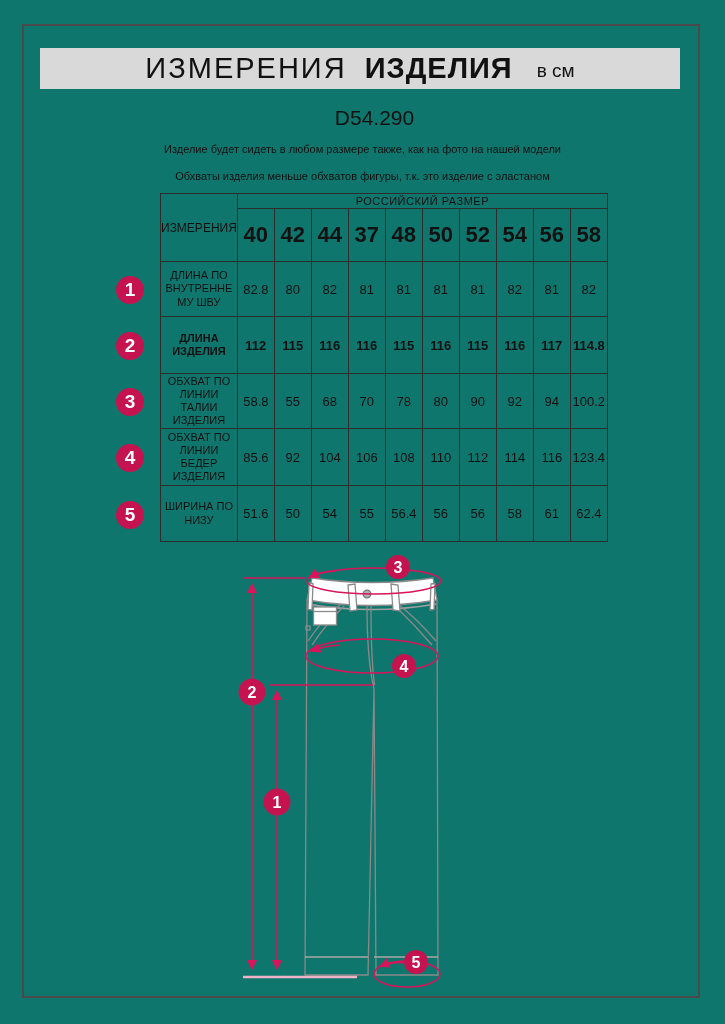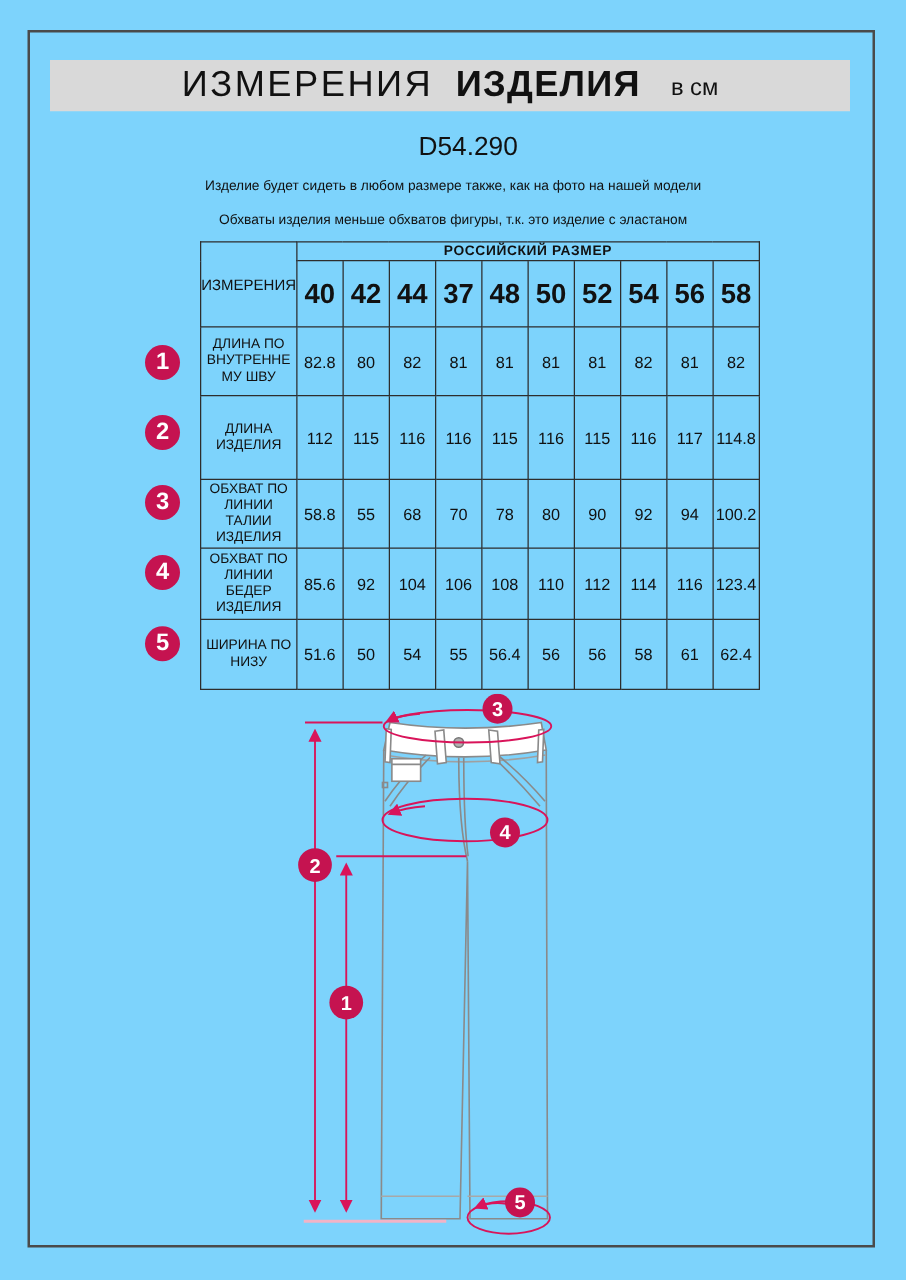--- a/index.html
+++ b/index.html
@@ -1,44 +1,44 @@
 <!DOCTYPE html>
 <html><head>
 <meta charset="utf-8">
 <style>
   * { margin:0; padding:0; box-sizing:border-box; }
   body { background:#fff; font-family:"Liberation Sans", sans-serif; color:#111; }
-  .page { position:relative; width:725px; height:1024px; background:#7dd3fc; overflow:hidden; }
+  .page { position:relative; width:725px; height:1024px; background:#0f766e; overflow:hidden; }
 
   .frame { position:absolute; left:22px; top:24px; width:678px; height:974px;
            border:2px solid #4a4a4a; }
 
   .title-band { position:absolute; left:40px; top:48px; width:640px; height:41px;
                 background:#d9d9d9; display:flex; align-items:center; justify-content:center; }
   .title-w1 { font-size:29px; font-weight:400; letter-spacing:2px; }
   .title-w2 { font-size:29px; font-weight:700; letter-spacing:1px; margin-left:18px; }
   .title-unit { font-size:19px; font-weight:400; margin-left:24px; padding-top:4px; }
 
   .model { position:absolute; top:106px; left:12px; width:100%; text-align:center;
            font-size:21px; font-weight:400; }
   .notes { position:absolute; top:136px; left:0; width:100%; text-align:center;
            font-size:11px; line-height:27px; }
 
   
   .size-table { position:absolute; left:160px; top:193px; border-collapse:collapse;
                 table-layout:fixed; }
   .size-table th, .size-table td { border:1px solid #2d2d2d; text-align:center;
                 vertical-align:middle; padding:0; }
-  .group-header { height:15px; font-size:11px; font-weight:700; letter-spacing:0.5px;margin-left:10px; }
+  .group-header { height:15px; font-size:11px; font-weight:400; letter-spacing:0.5px;margin-left:10px; }
   .corner-cell { width:73px; font-size:12px; font-weight:400; }
   .size-cell { width:37px; height:53px; font-size:22px; font-weight:700; }
   .label-cell { font-size:11px; line-height:1.2; white-space:pre-line; font-weight:400; }
   .value-cell { font-size:13px; }
   tbody tr:nth-child(1) td { height:55px; }
-  tbody tr:nth-child(2) td { height:67px; }
+  tbody tr:nth-child(2) td { height:57px;font-weight:bold; }
   tbody tr:nth-child(3) td { height:55px; }
   tbody tr:nth-child(4) td { height:57px; }
   tbody tr:nth-child(5) td { height:56px; }
 
   
   #badge-column { position:absolute; left:116px; top:0; width:28px; height:100%; }
   .row-badge { position:absolute; left:0; width:28px; height:28px; border-radius:50%;
                background:#c51350; color:#fff; font-size:19px; font-weight:700;
                display:flex; align-items:center; justify-content:center; }
   .row-badge:nth-child(1) { top:276px; }

